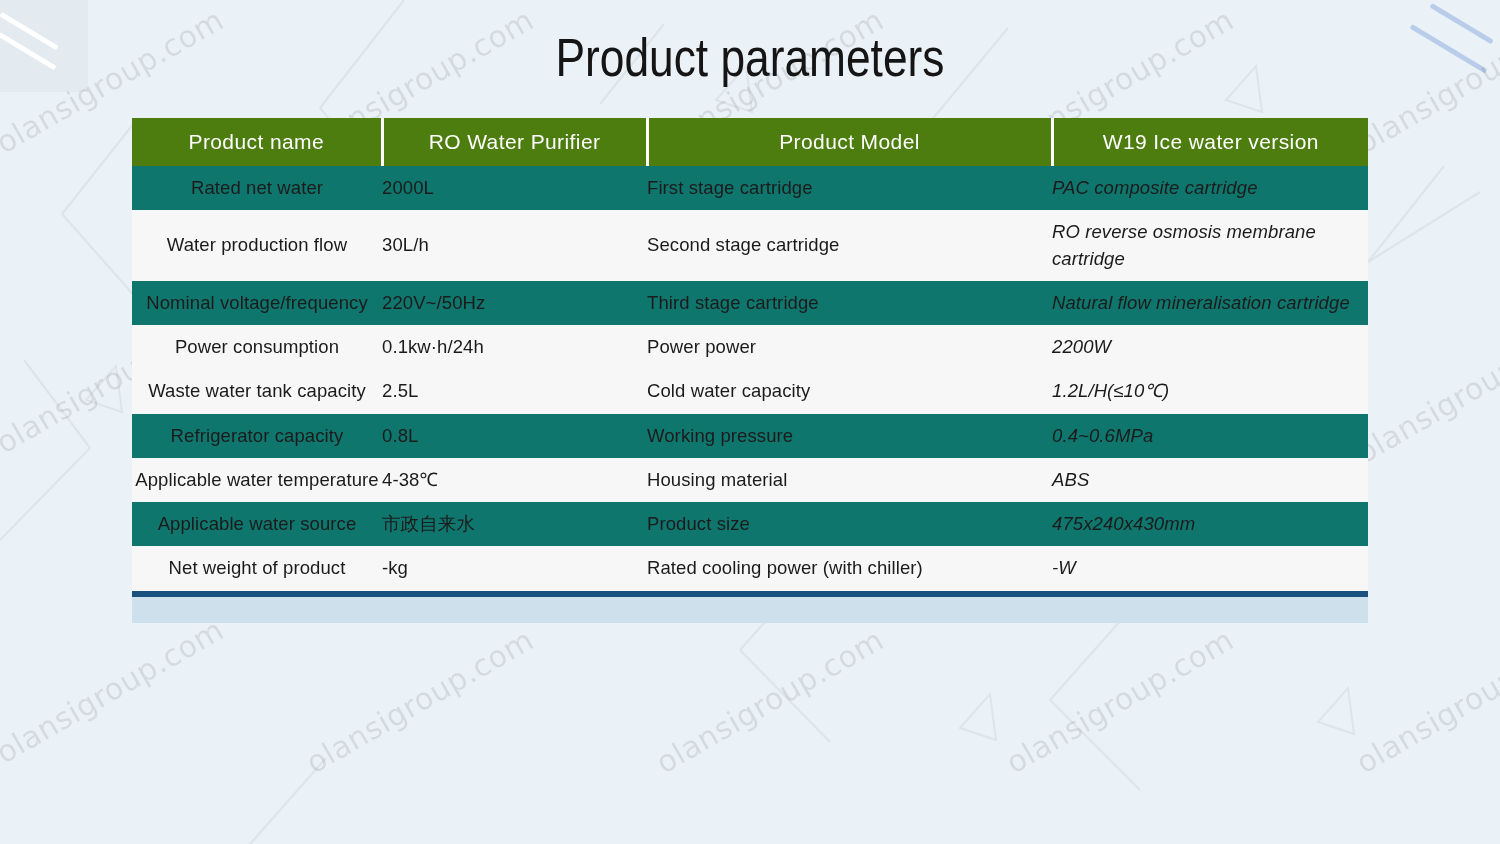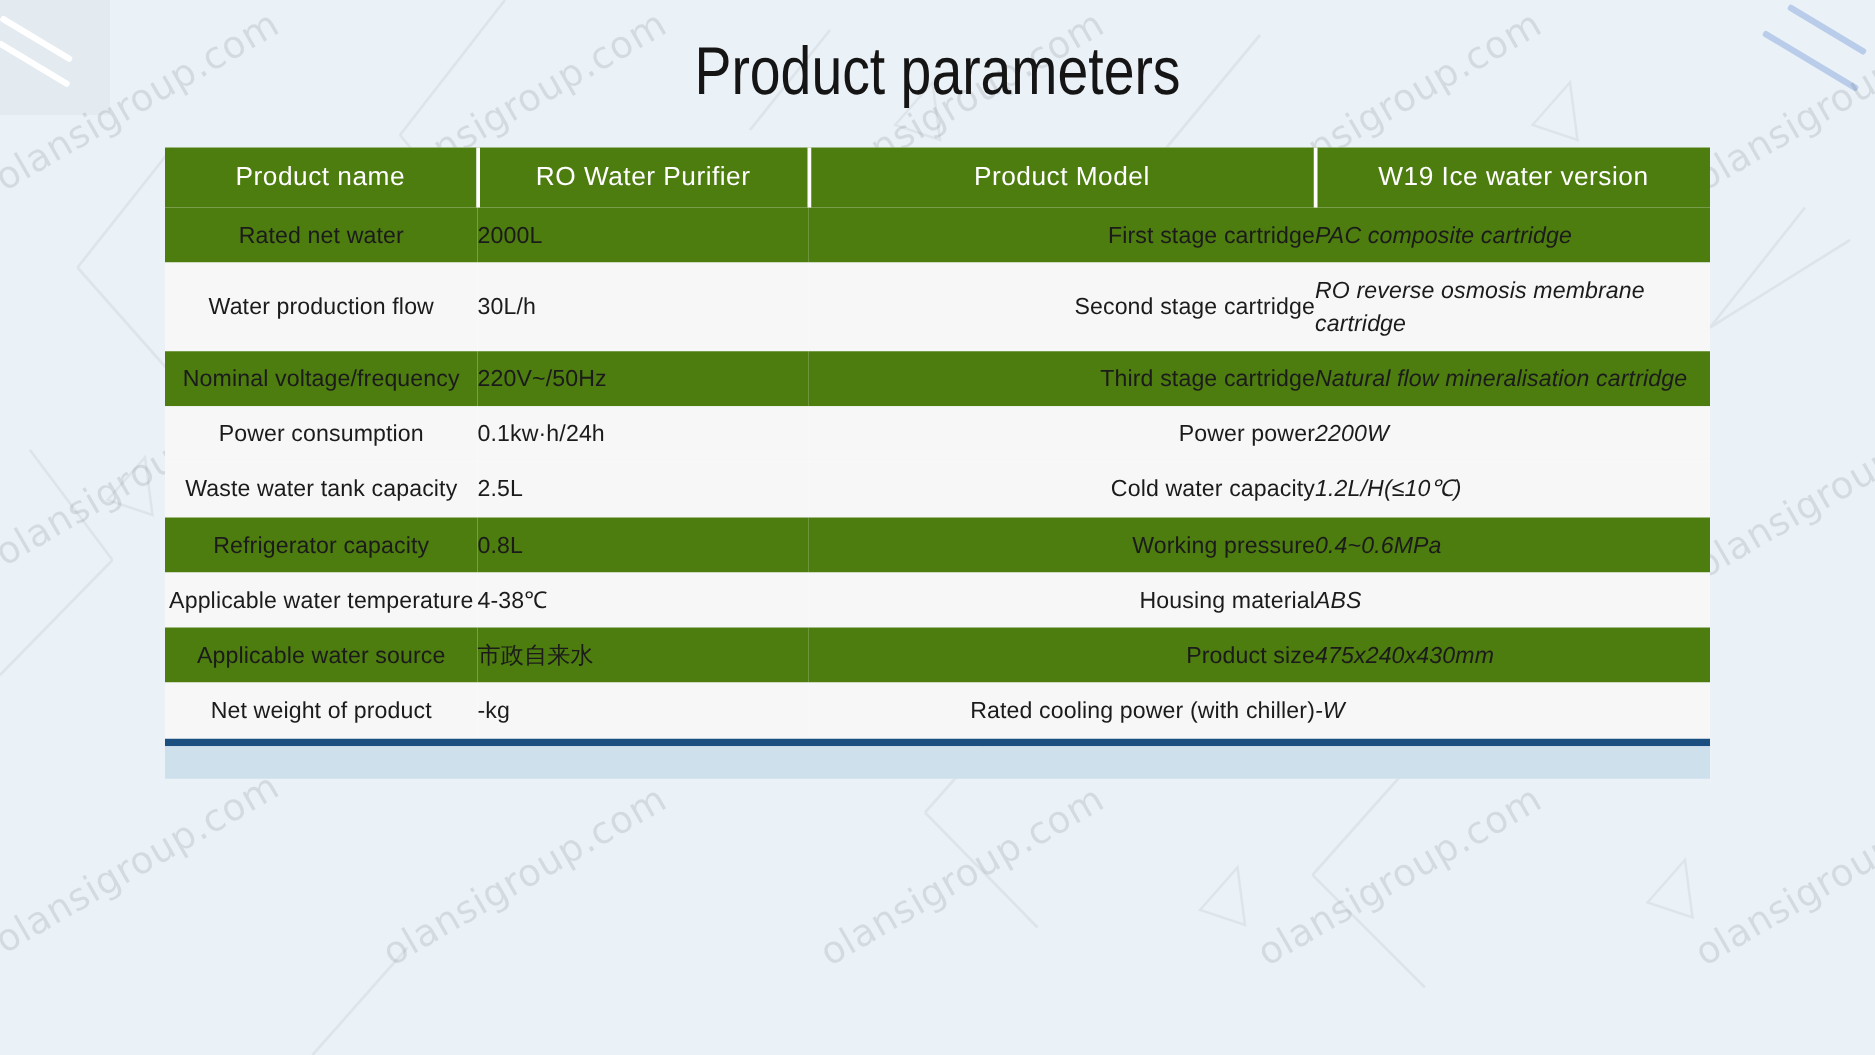--- a/index.html
+++ b/index.html
@@ -110,26 +110,26 @@
   #spec-table thead th:last-child  { border-right: none; }
 
   #spec-table tbody td {
     font-size: 18.5px;
     color: #1b1b1b;
     padding: 9px 0;
     vertical-align: middle;
     line-height: 1.42;
     letter-spacing: 0.1px;
   }
-  #spec-table tbody tr.odd  td { background: #4d7c0f; }
+  #spec-table tbody tr.odd  td { background: #0f766e; }
   #spec-table tbody tr.even td { background: #f7f7f7; }
 
   td.lbl-a { text-align: center; padding-left: 14px; padding-right: 14px; }
   td.val-a { text-align: left;   padding-left: 24px; padding-right: 10px; }
-  td.lbl-b { text-align: right;   padding-left: 24px; padding-right: 10px; }
+  td.lbl-b { text-align: left;   padding-left: 24px; padding-right: 10px; }
   td.val-b { text-align: left;   padding-left: 22px; padding-right: 10px; font-style: italic; }
 
   .row-tall td { padding-top: 16px; padding-bottom: 16px; }
 
   #table-footer-rule {
     height: 6px;
     background: #1b4f80;
     width: 100%;
   }
   #table-footer-band {

